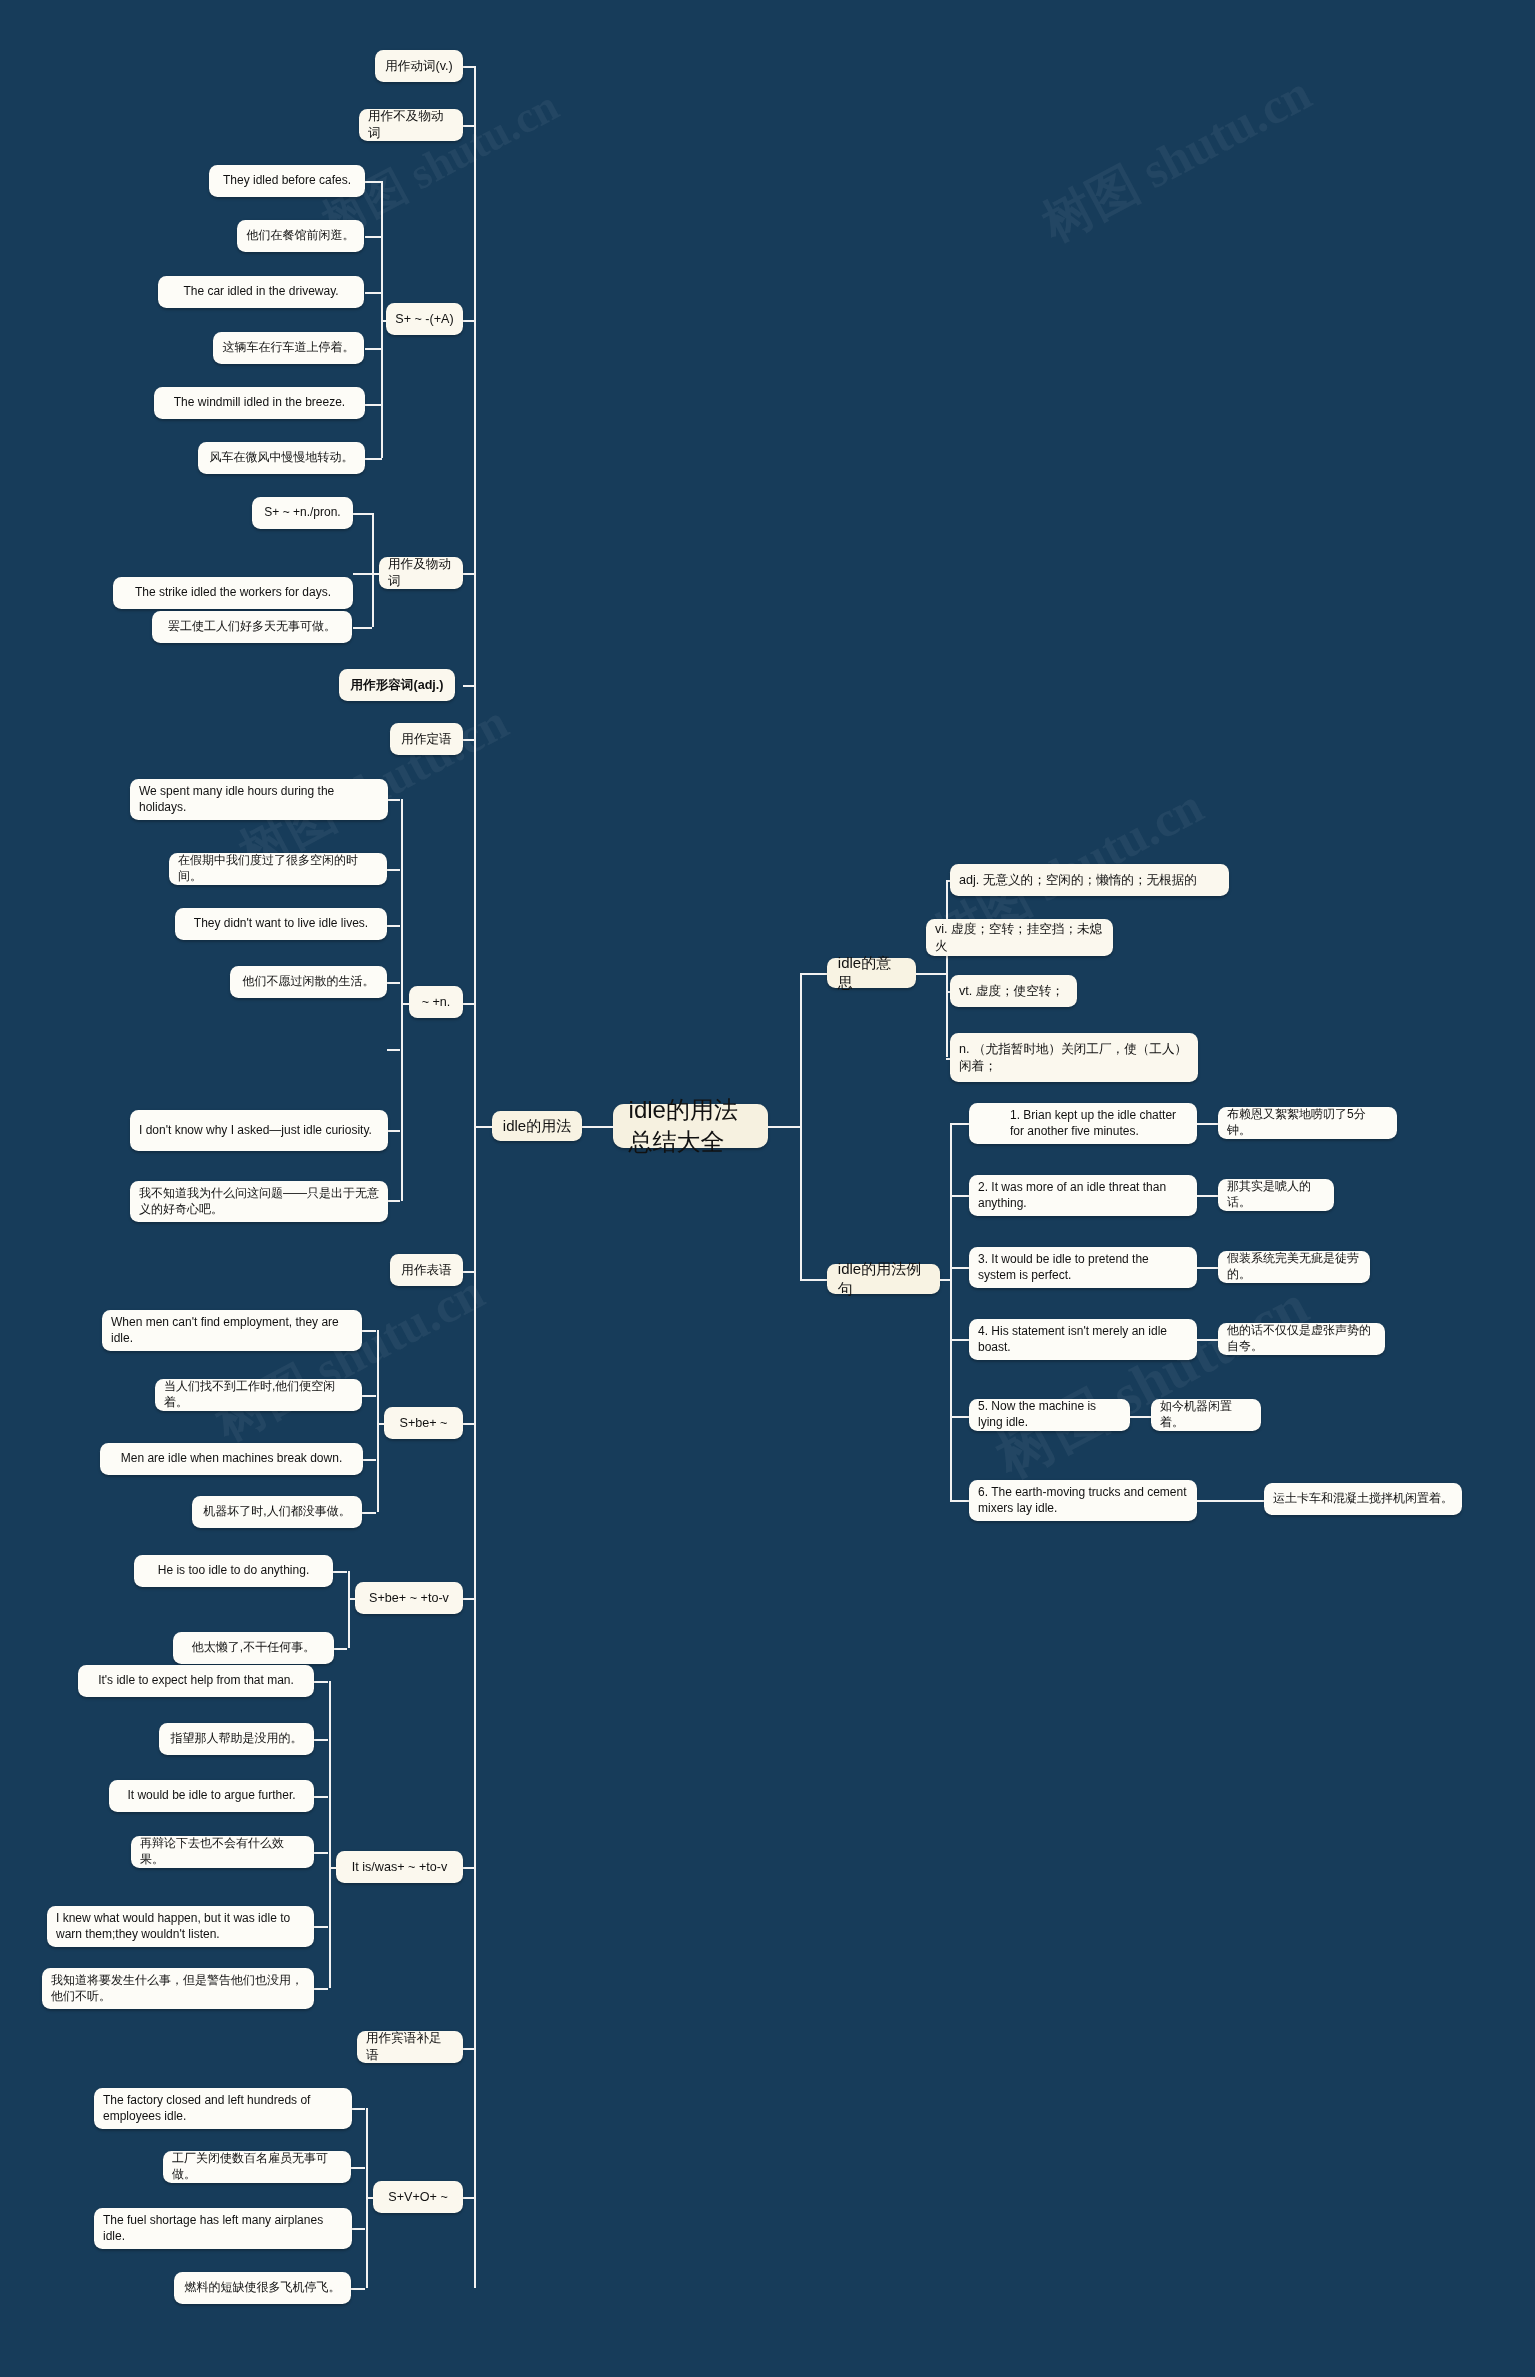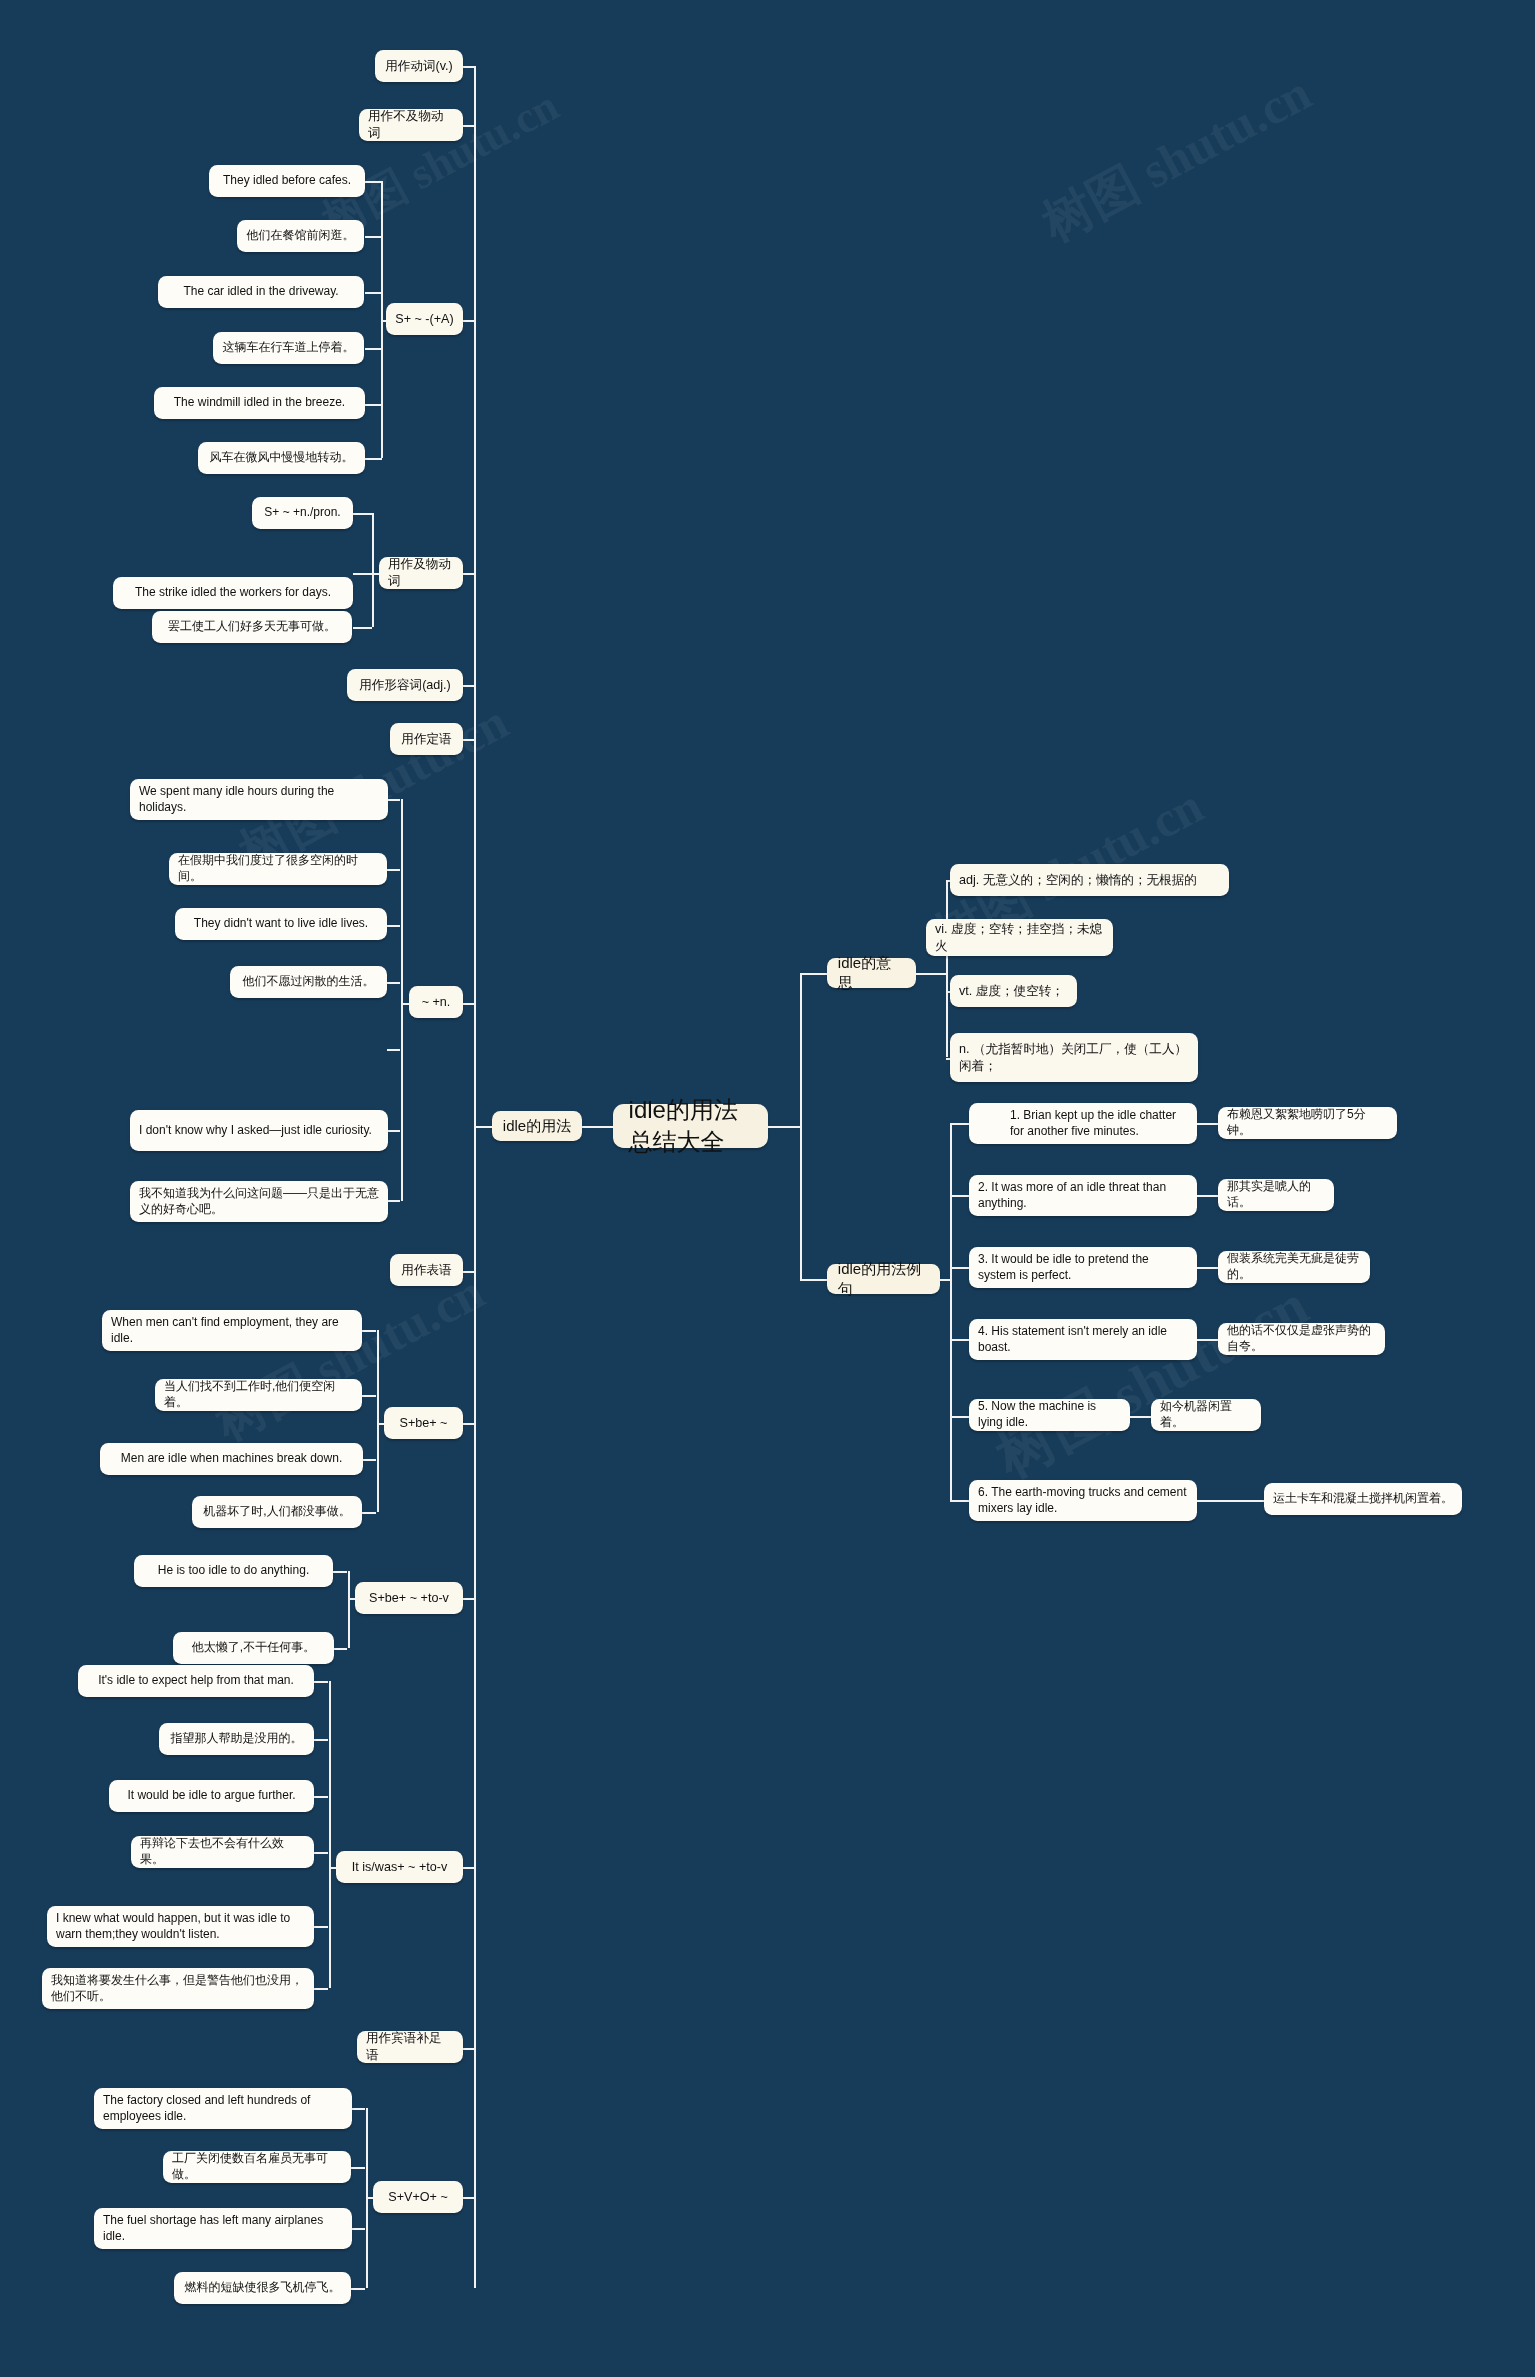--- a/index.html
+++ b/index.html
@@ -172,21 +172,21 @@
 
   <div class="lnk h" style="left:353px;top:513px;width:19px;"></div>
   <div class="node lv3" style="left:252px;top:497px;width:101px;height:32px;justify-content:center;">S+ ~ +n./pron.</div>
 
   <div class="lnk h" style="left:353px;top:573px;width:19px;"></div>
   <div class="node lv3" style="left:113px;top:577px;width:240px;height:32px;justify-content:center;">The strike idled the workers for days.</div>
 
   <div class="lnk h" style="left:353px;top:627px;width:19px;"></div>
   <div class="node lv3" style="left:152px;top:611px;width:200px;height:32px;justify-content:center;">罢工使工人们好多天无事可做。</div>
 
-  <div class="node lv2" style="left:347px;top:669px;width:116px;height:32px;justify-content:center;">用作形容词(adj.)</div>
+  <div class="node lv2" style="left:339px;top:669px;width:116px;height:32px;justify-content:center;font-weight:bold;">用作形容词(adj.)</div>
 
   <div class="node lv2" style="left:390px;top:723px;width:73px;height:32px;justify-content:center;">用作定语</div>
 
   <div class="node lv2" style="left:409px;top:986px;width:54px;height:32px;justify-content:center;">~ +n.</div>
   <div class="lnk v" style="left:401px;top:799px;height:402px;"></div>
   <div class="lnk h" style="left:401px;top:1003px;width:8.4px;"></div>
 
   <div class="lnk h" style="left:387px;top:799px;width:13px;"></div>
   <div class="node lv3" style="left:130px;top:779px;width:258px;height:41px;">We spent many idle hours during the holidays.</div>
 

